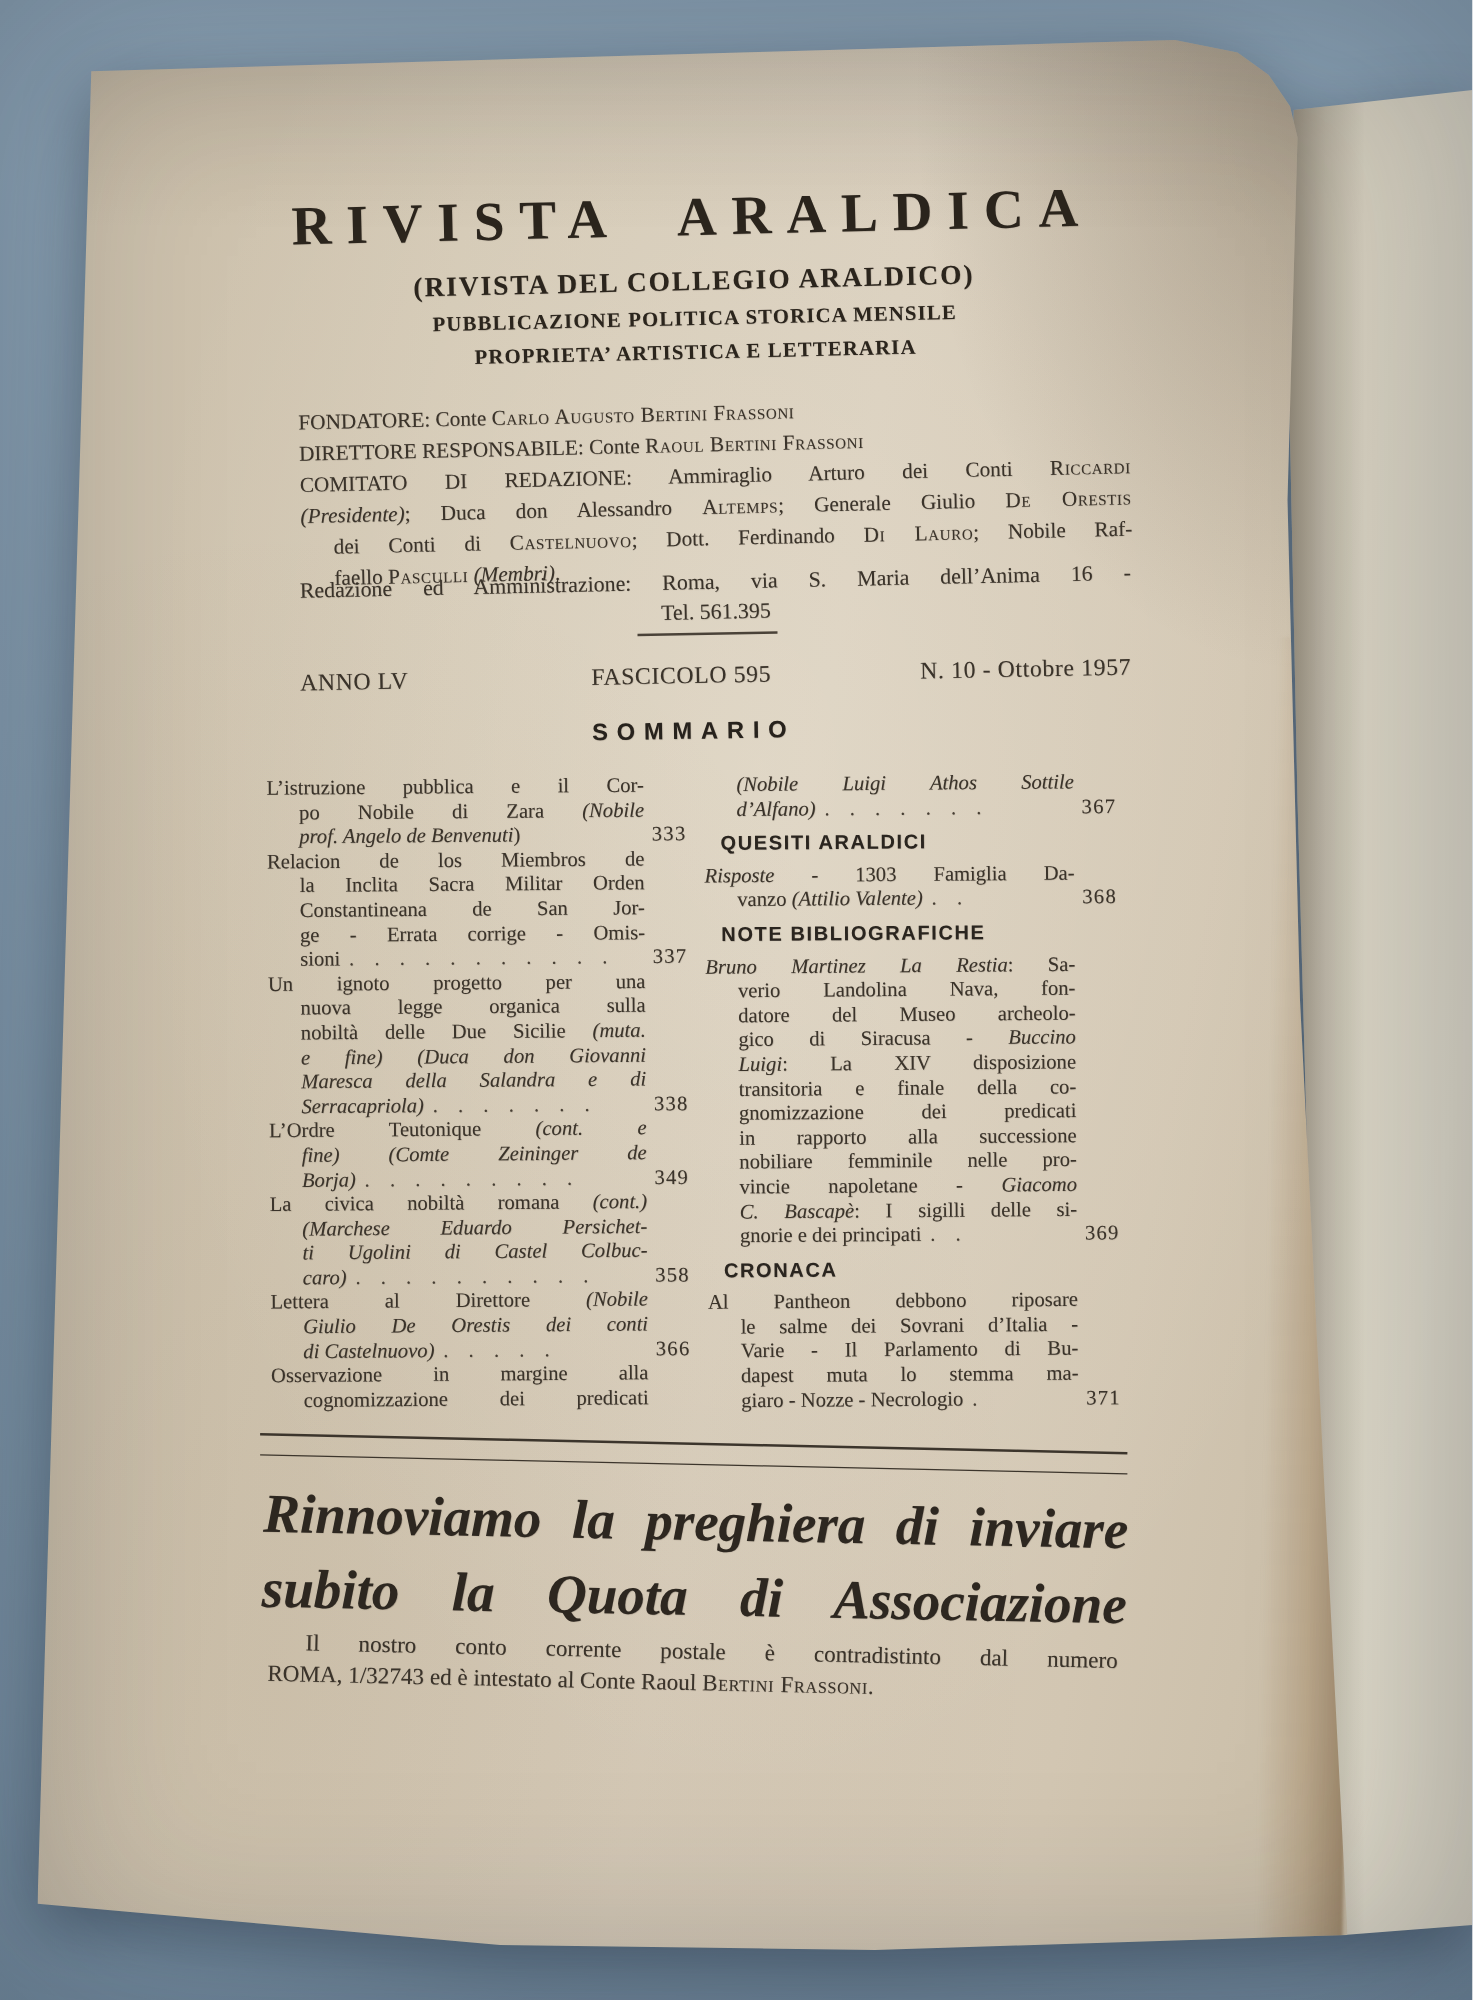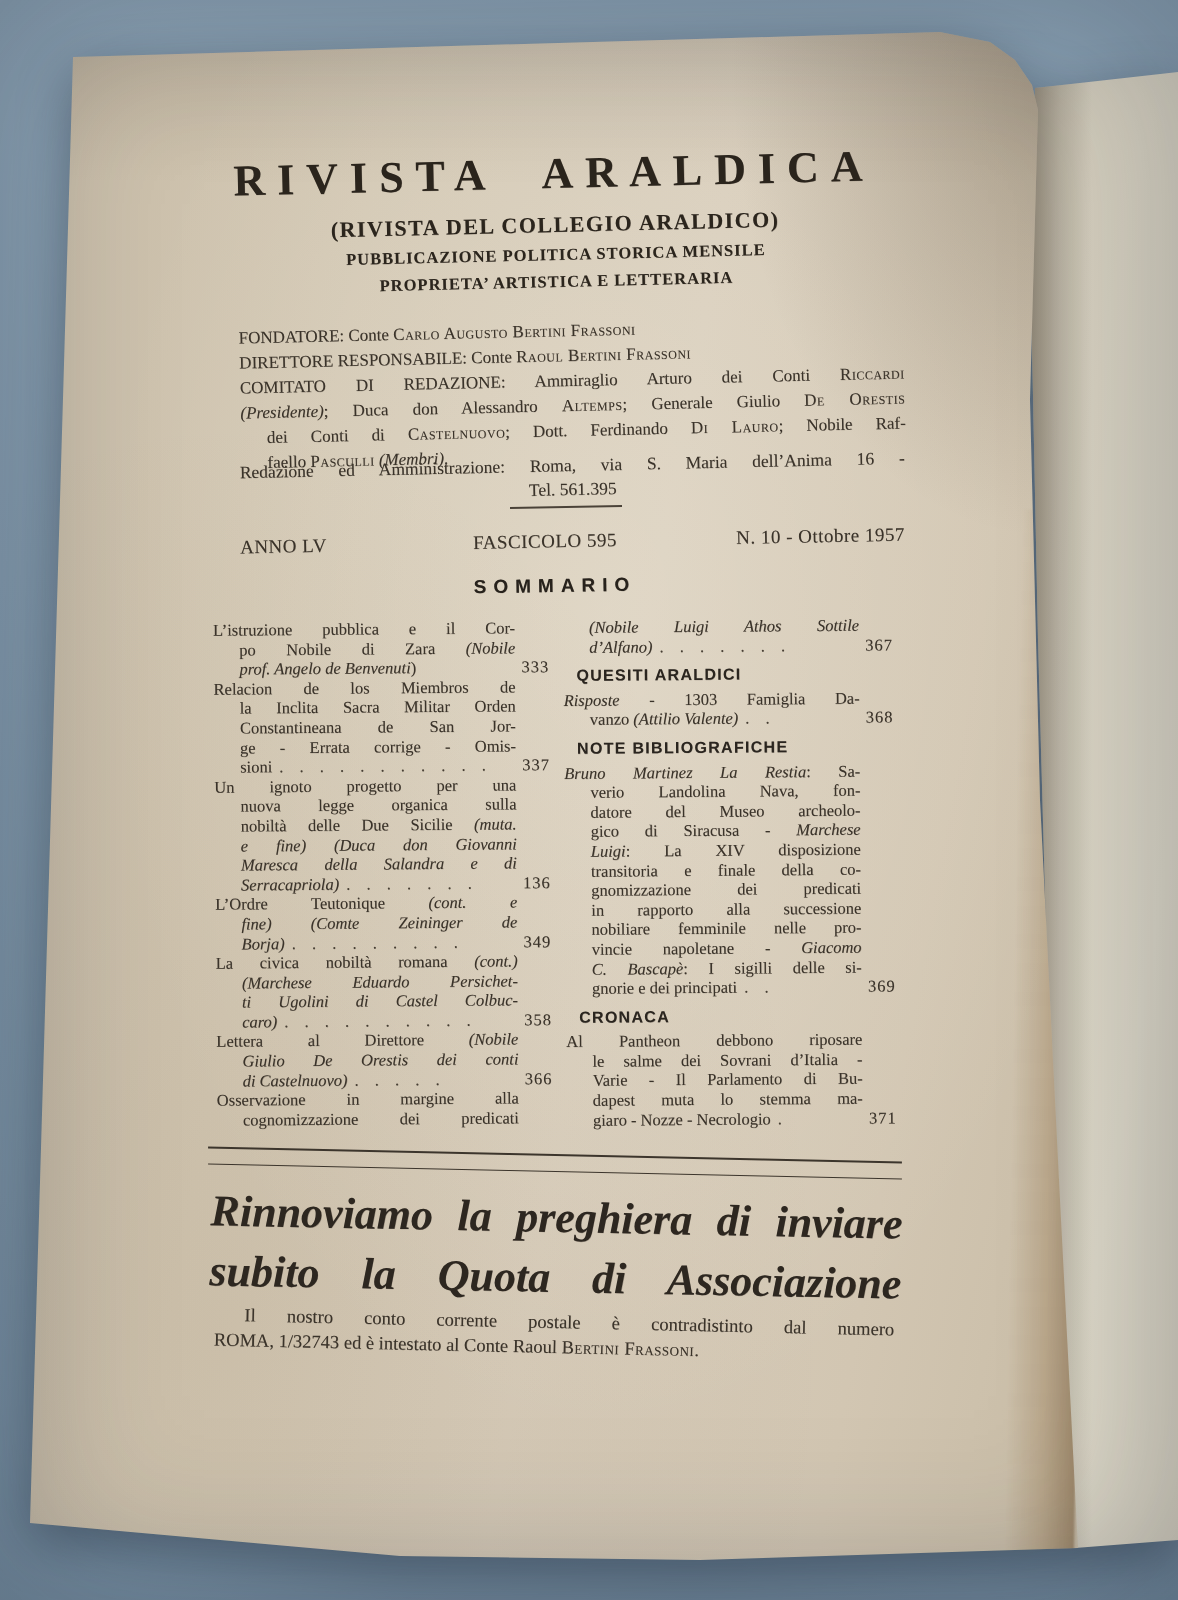--- a/index.html
+++ b/index.html
@@ -155,21 +155,21 @@
             </div>
             <div class="toc-entry">
               <div class="tl">Un ignoto progetto per una</div>
               <div class="tl ind">nuova legge organica sulla</div>
               <div class="tl ind">nobiltà delle Due Sicilie <i>(muta.</i></div>
               <div class="tl ind"><i>e fine) (Duca don Giovanni</i></div>
               <div class="tl ind"><i>Maresca della Salandra e di</i></div>
               <div class="tl lastline ind">
                 <span class="lt"><i>Serracapriola)</i></span>
                 <span class="ld">. . . . . . .</span>
-                <span class="pn">136</span>
+                <span class="pn">338</span>
               </div>
             </div>
             <div class="toc-entry">
               <div class="tl">L’Ordre Teutonique <i>(cont. e</i></div>
               <div class="tl ind"><i>fine) (Comte Zeininger de</i></div>
               <div class="tl lastline ind">
                 <span class="lt"><i>Borja)</i></span>
                 <span class="ld">. . . . . . . . .</span>
                 <span class="pn">349</span>
               </div>
@@ -214,21 +214,21 @@
                 <span class="lt">vanzo <i>(Attilio Valente)</i></span>
                 <span class="ld">. .</span>
                 <span class="pn">368</span>
               </div>
             </div>
             <div class="toc-heading">NOTE BIBLIOGRAFICHE</div>
             <div class="toc-entry">
               <div class="tl"><i>Bruno Martinez La Restia</i>: Sa-</div>
               <div class="tl ind">verio Landolina Nava, fon-</div>
               <div class="tl ind">datore del Museo archeolo-</div>
-              <div class="tl ind">gico di Siracusa - <i>Marchese</i></div>
+              <div class="tl ind">gico di Siracusa - <i>Buccino</i></div>
               <div class="tl ind"><i>Luigi</i>: La XIV disposizione</div>
               <div class="tl ind">transitoria e finale della co-</div>
               <div class="tl ind">gnomizzazione dei predicati</div>
               <div class="tl ind">in rapporto alla successione</div>
               <div class="tl ind">nobiliare femminile nelle pro-</div>
               <div class="tl ind">vincie napoletane - <i>Giacomo</i></div>
               <div class="tl ind"><i>C. Bascapè</i>: I sigilli delle si-</div>
               <div class="tl lastline ind">
                 <span class="lt">gnorie e dei principati</span>
                 <span class="ld">. .</span>

